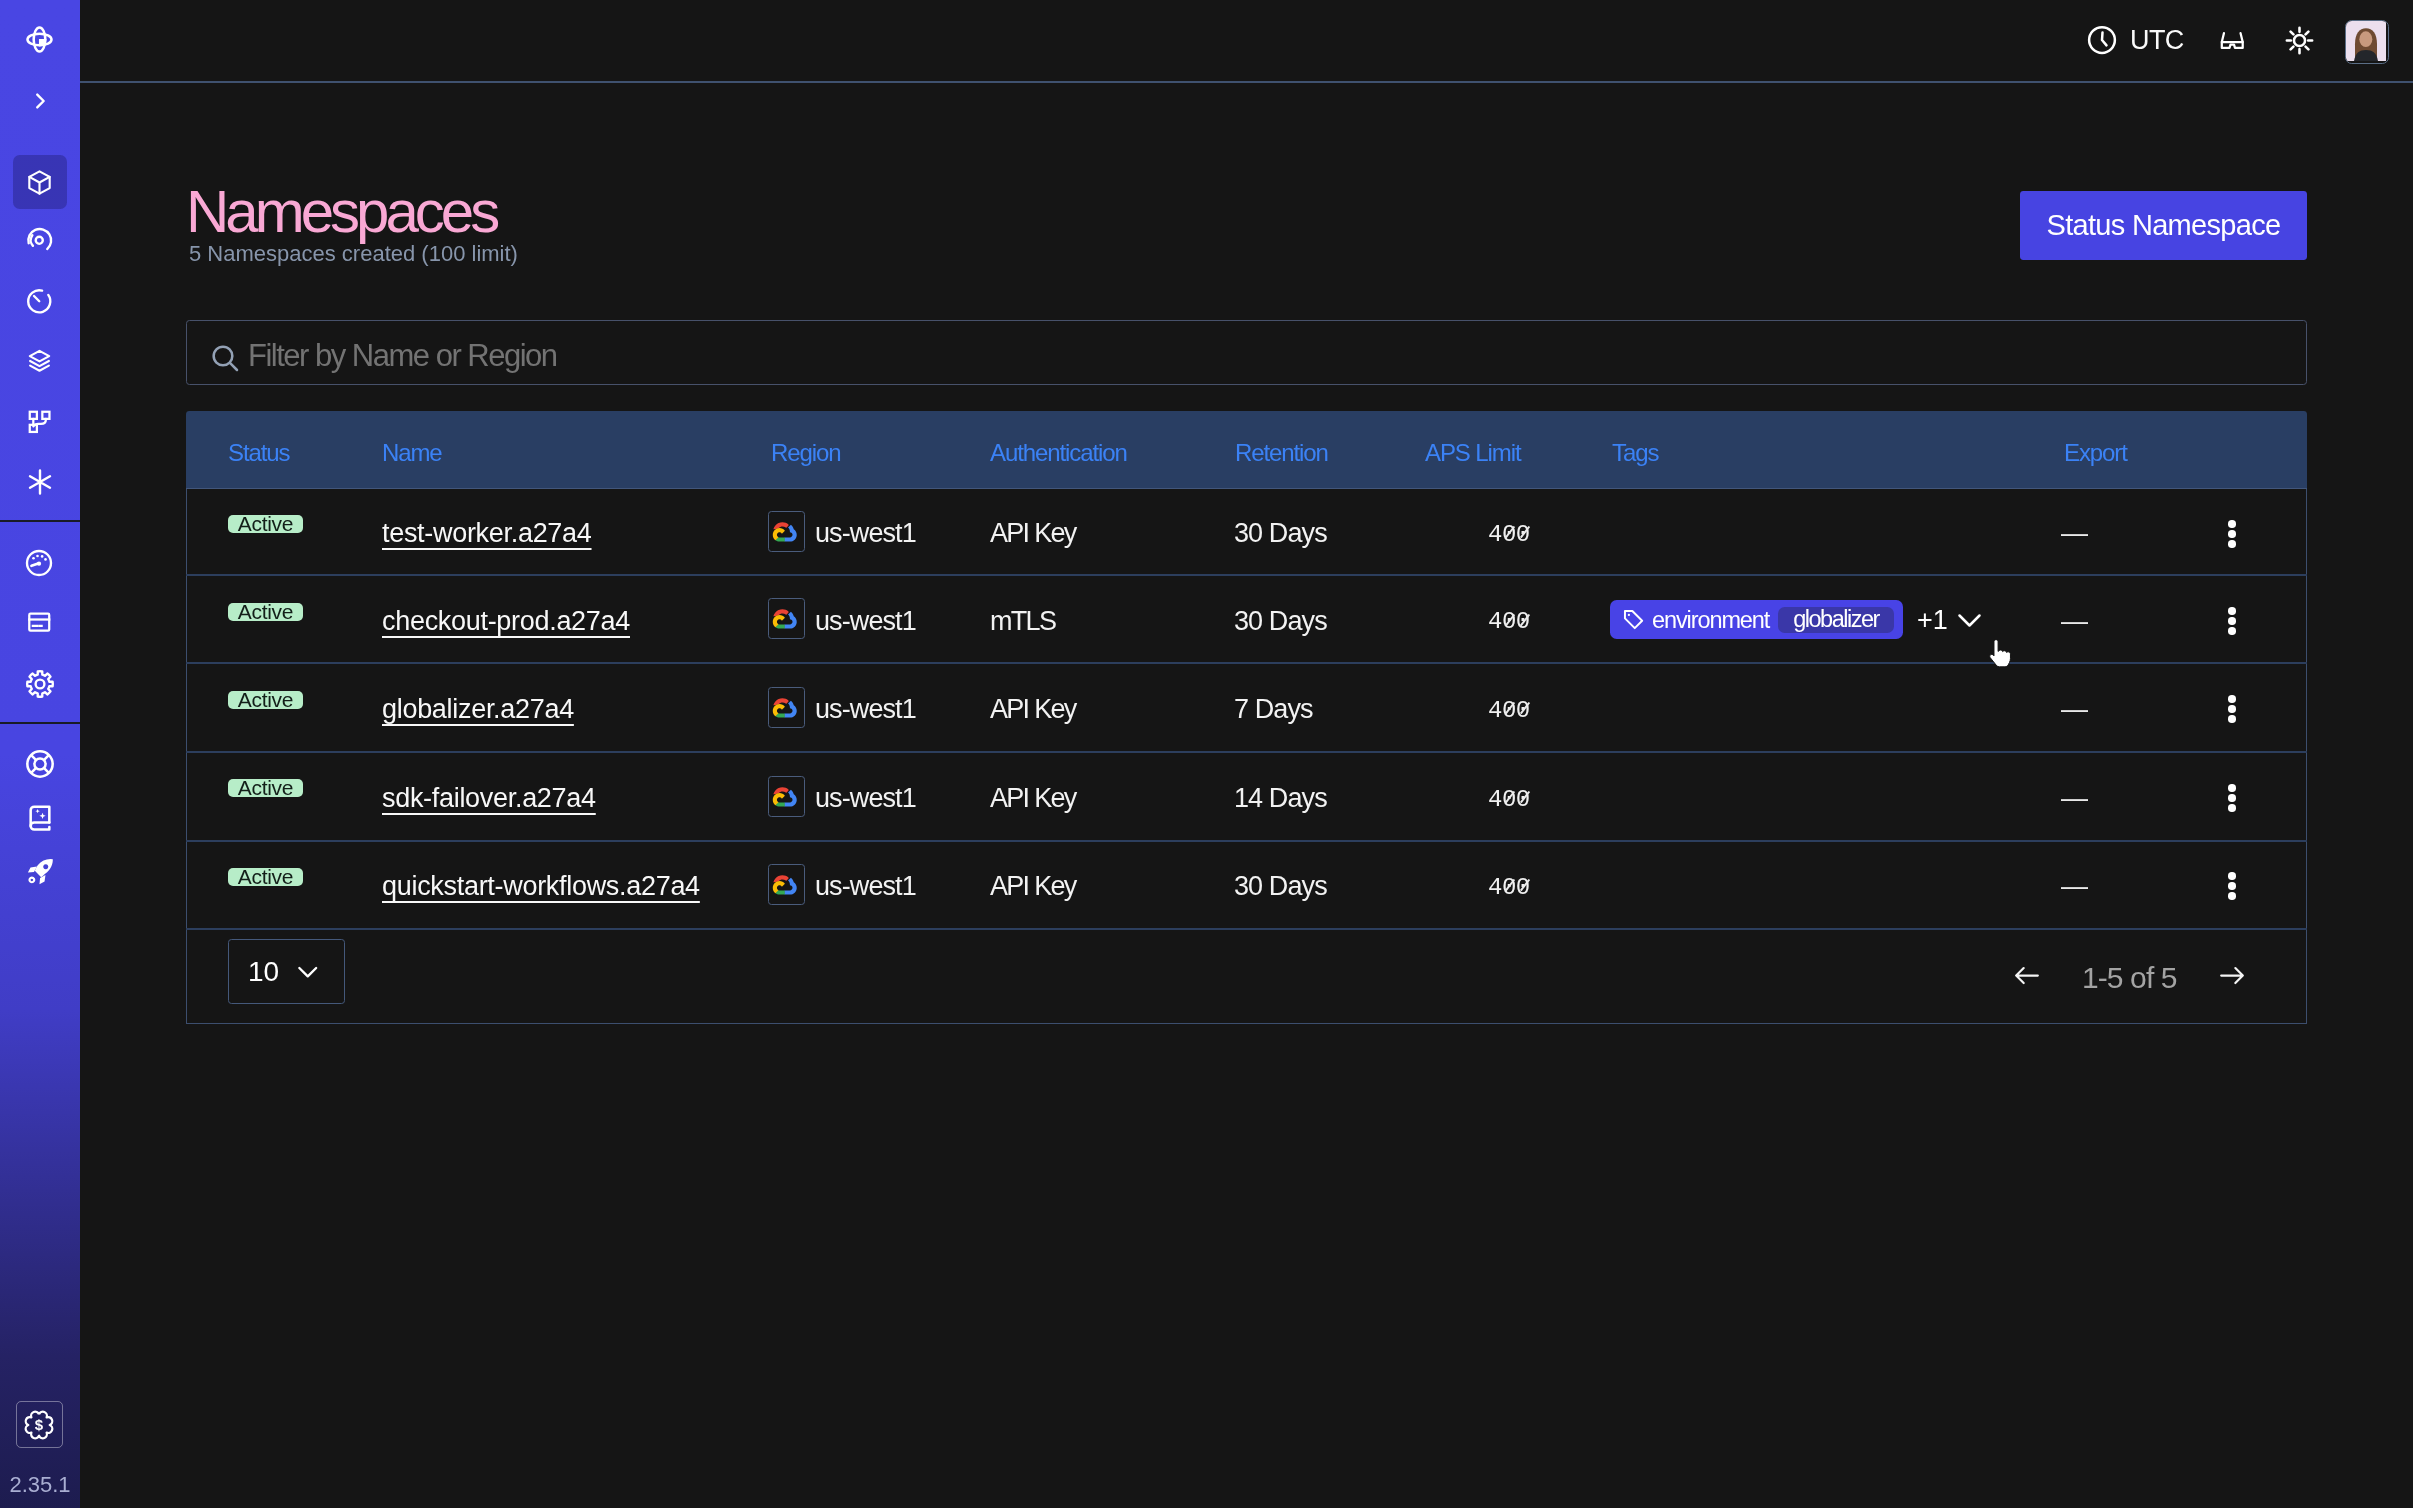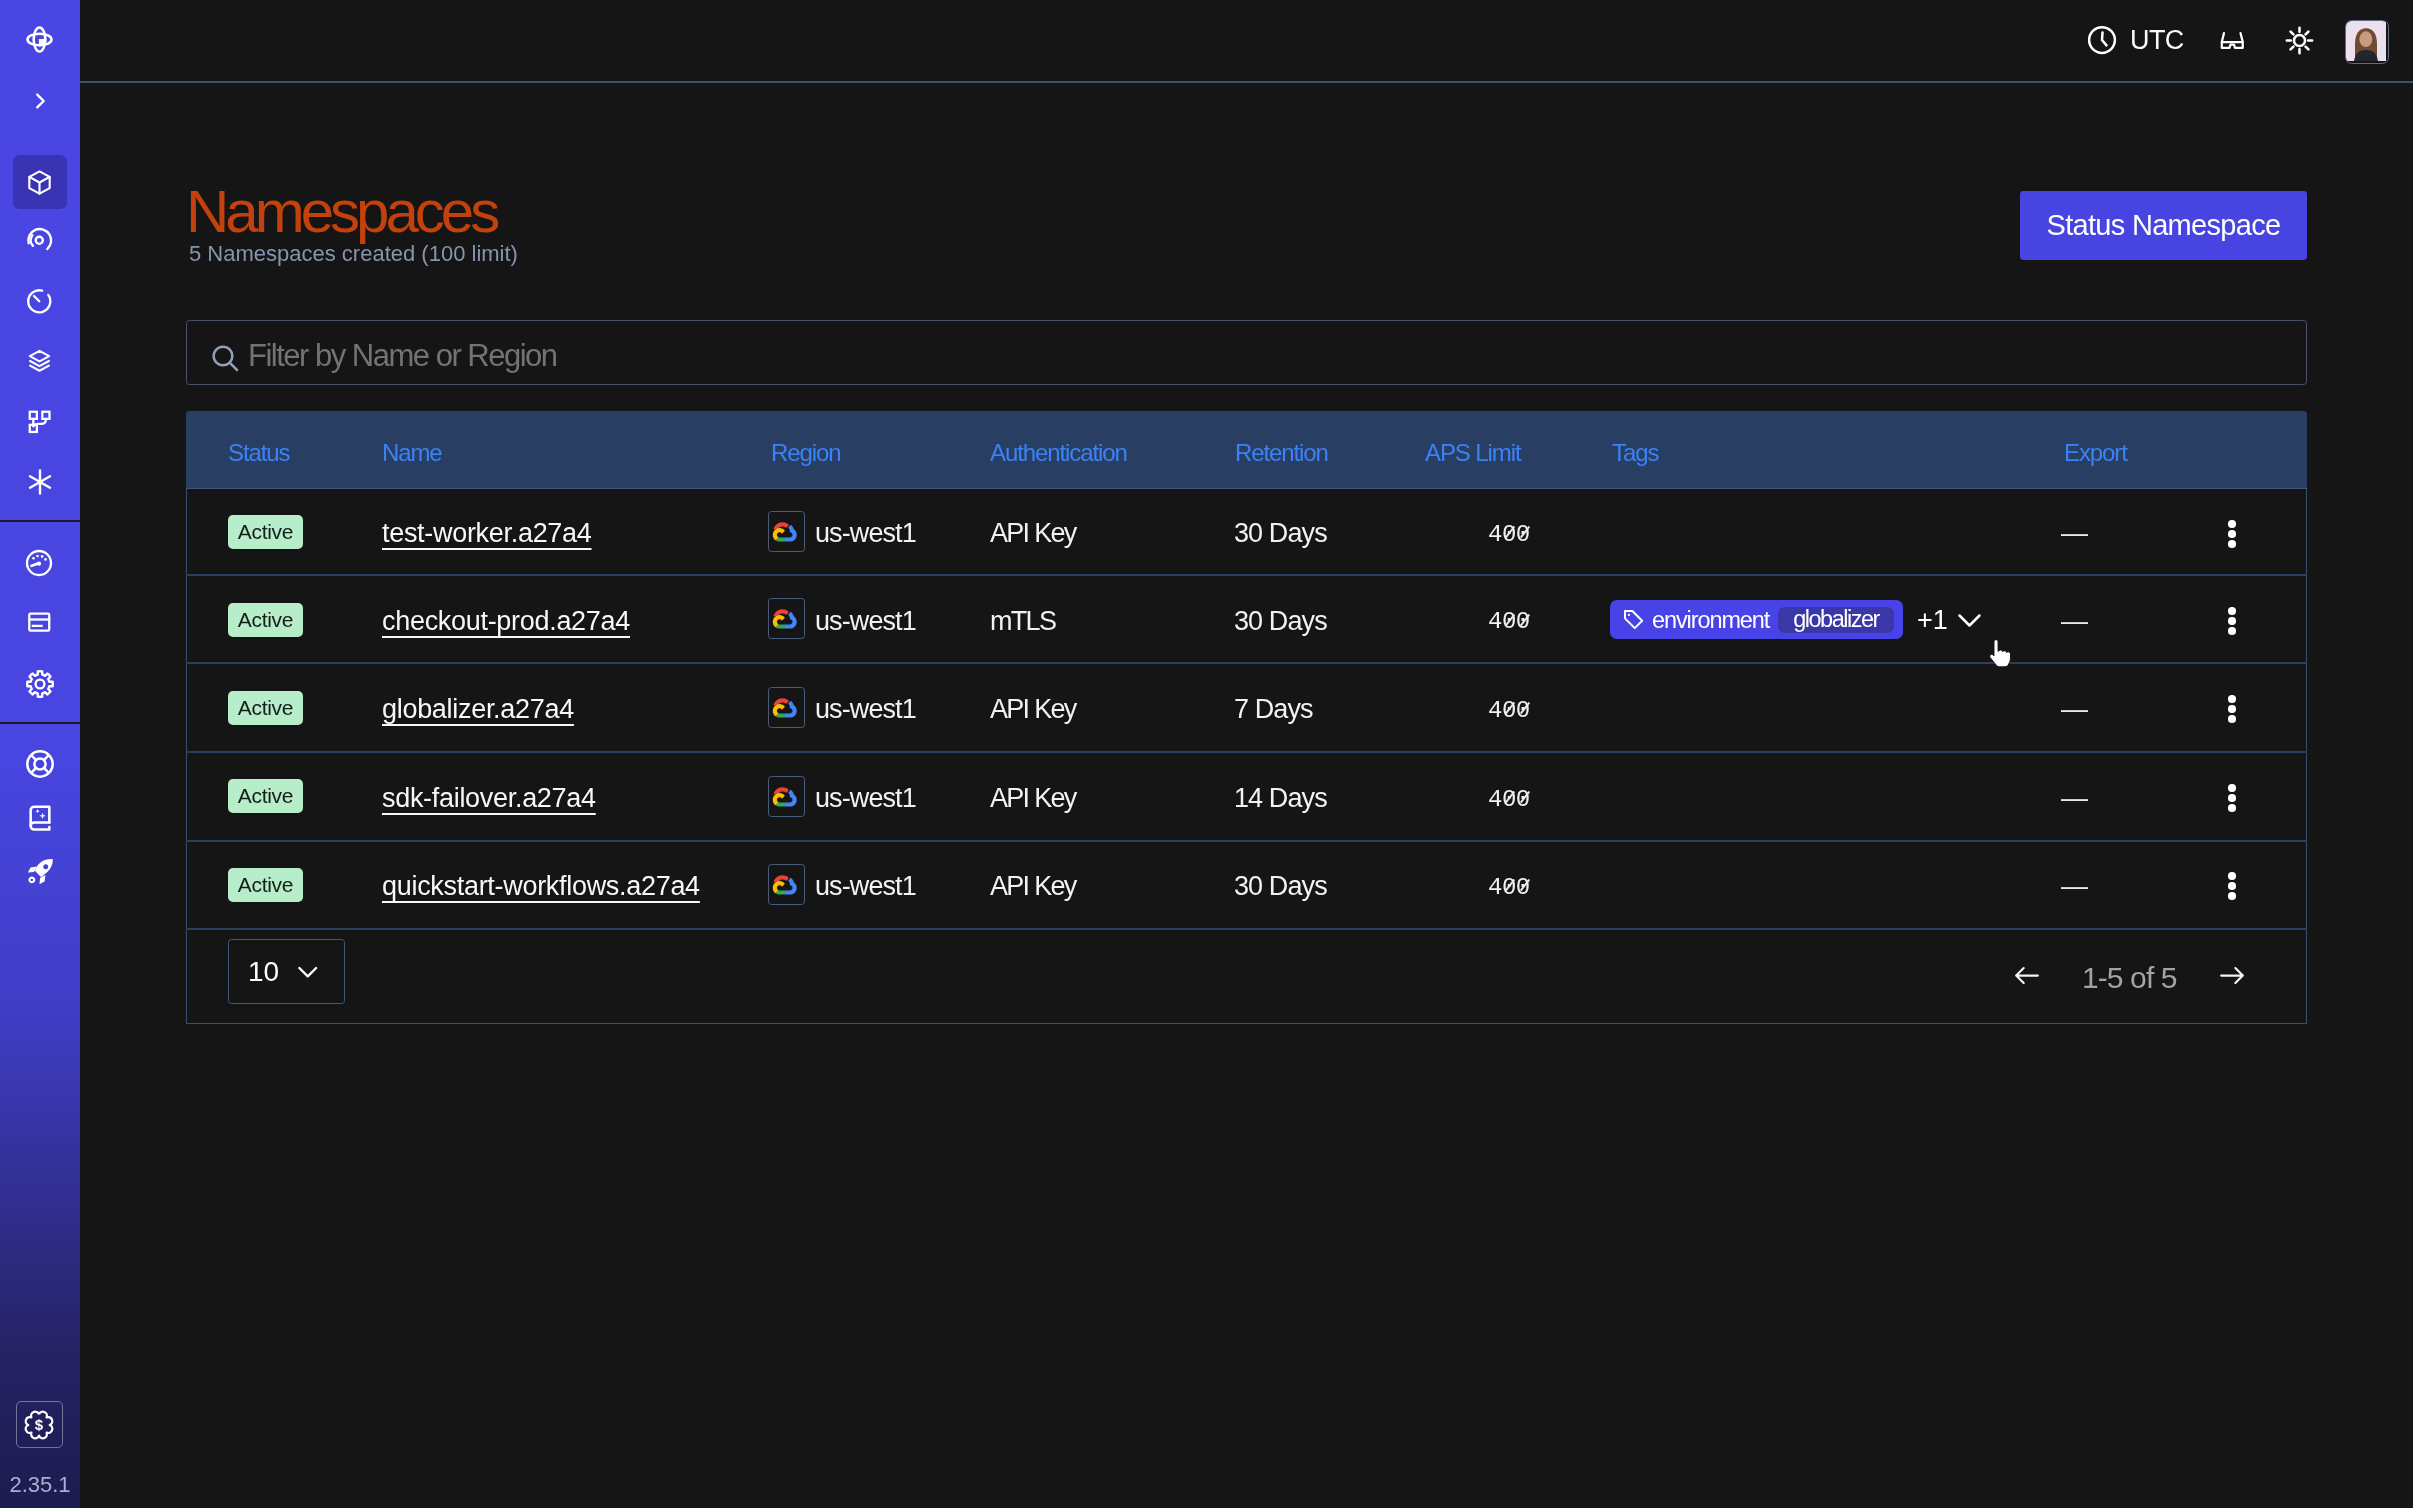--- a/index.html
+++ b/index.html
@@ -9,41 +9,41 @@
   background:linear-gradient(180deg,#4946e3 0%,#4845e1 50%,#403dc6 67%,#333097 78%,#252264 90%,#1d1c4f 100%); }
 .sdiv { position:absolute; left:0; width:80px; height:1.7px; background:#191b26; }
 #topbar-line { position:absolute; left:80px; right:0; top:81px; height:1.7px; background:#3f516f; }
 .icon { position:absolute; }
 #activebox { position:absolute; left:12.6px; top:155px; width:54px; height:54px;
   border-radius:6.7px; background:rgba(13,10,60,0.28); }
 #sealbox { position:absolute; left:16px; top:1401px; width:47px; height:47px;
   border-radius:5px; border:1.7px solid rgba(255,255,255,0.38); }
 #version { position:absolute; left:0; top:1472px; width:80px; text-align:center;
   font-size:22px; color:#a9aed2; }
-.h1 { position:absolute; left:186px; top:178px; font-size:60px; color:#c2410c;
+.h1 { position:absolute; left:186px; top:178px; font-size:60px; color:#f9a8d4;
   letter-spacing:-4px; font-weight:500; line-height:67px; }
 .sub { position:absolute; left:189px; top:241px; font-size:22px; color:#8795ab; }
 .btn { position:absolute; left:2020px; top:191px; width:287px; height:69px;
   background:#4744e2; border-radius:3.4px; color:#fff; font-size:29px; letter-spacing:-0.7px;
   display:flex; align-items:center; justify-content:center; }
 .search { position:absolute; left:186px; top:320px; width:2121px; height:65px;
   border:1.7px solid #47516a; border-radius:3.4px; }
 .search .ph { position:absolute; left:61px; top:19px; font-size:31px; color:#737373; letter-spacing:-1.5px; line-height:32px; }
 .utc { position:absolute; left:2130px; top:26px; font-size:27px; color:#fafafa; letter-spacing:-0.6px; line-height:28.5px; }
 .avatar { position:absolute; left:2345px; top:20px; width:44px; height:44px;
   border-radius:6.7px; border:1.7px solid #5a6d85; overflow:hidden; }
 
 
 #thead { position:absolute; left:186px; top:411px; width:2121px; height:78px;
   background:#293e63; border-radius:3.4px 3.4px 0 0; border-bottom:1.7px solid #42567b; }
 .th { position:absolute; top:439px; font-size:24px; color:#3b82f6; letter-spacing:-1.1px; line-height:28px; }
 #tbody { position:absolute; left:186px; top:489px; width:2121px; height:535px;
   border:1.7px solid #3c4e6e; border-top:none; }
 .rline { position:absolute; left:186px; width:2121px; height:1.7px; background:#2c3e5d; }
-.badge { position:absolute; left:228px; width:75px; height:34px; background:#b7edc8;
+.badge { position:absolute; left:228px; width:75px; height:18px; background:#b7edc8;
   border-radius:5px; color:#131f19; font-size:21px; letter-spacing:-0.3px; display:flex; align-items:center;
   justify-content:center; }
 .name { position:absolute; left:382px; font-size:27px; line-height:27px; letter-spacing:-0.3px; color:#f8f8f8;
   text-decoration:underline; text-underline-offset:5.9px; text-decoration-thickness:1.7px; }
 .cell { position:absolute; font-size:27px; line-height:27px; letter-spacing:-0.9px; color:#f2f2f2; }
 .gcpbox { position:absolute; left:768px; width:37px; height:41px; border:1.7px solid #4a5c7c;
   border-radius:3.4px; display:flex; align-items:center; justify-content:center; }
 .aps { position:absolute; left:1488px; font-family:"Liberation Mono", monospace;
   font-size:24px; line-height:24px; letter-spacing:-0.5px; color:#f0f0f0; }
 .dash { position:absolute; left:2061px; font-size:27px; line-height:27px; color:#e8e8e8; }

